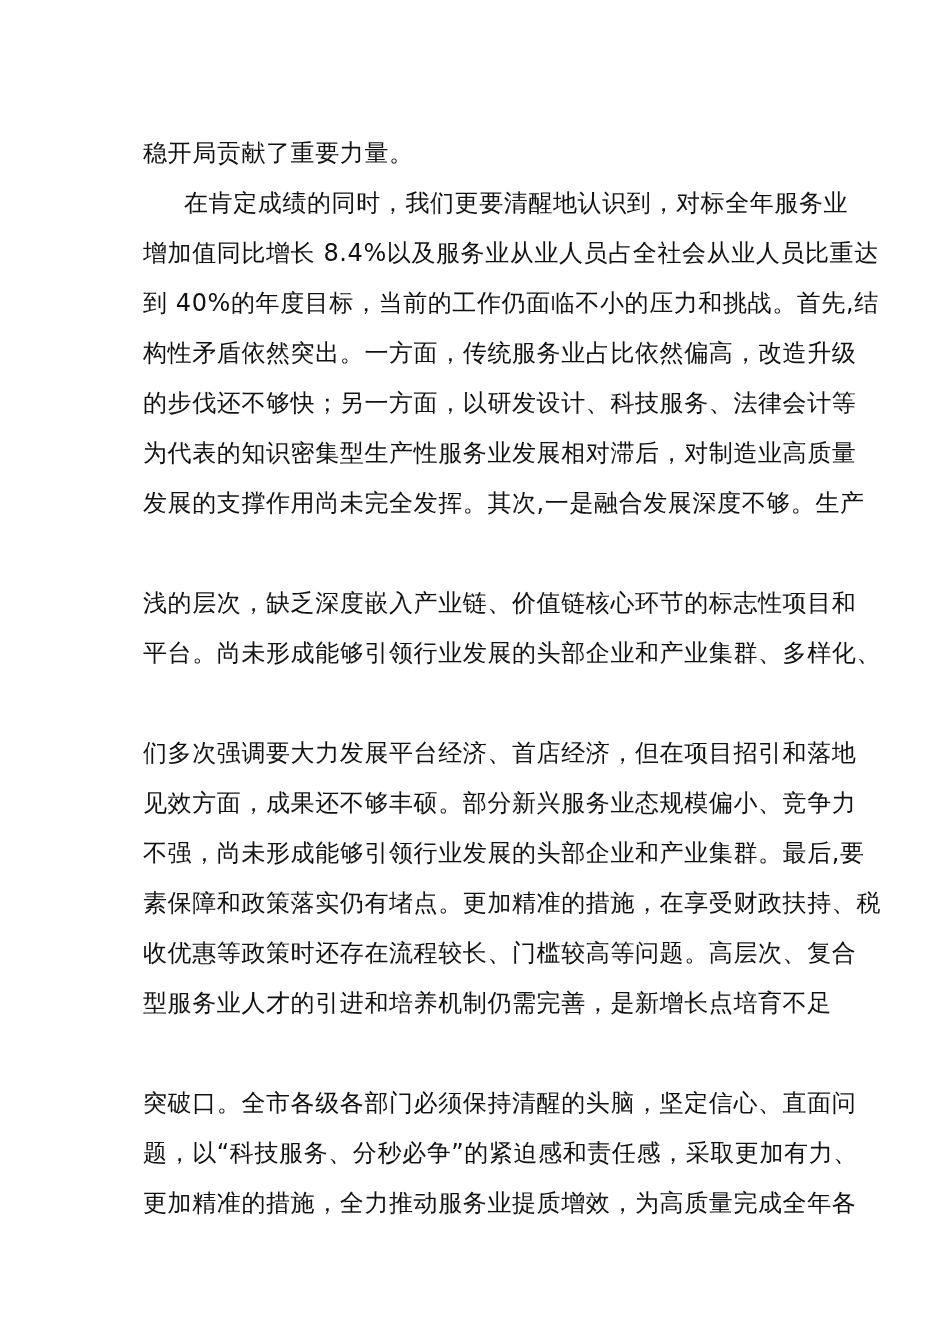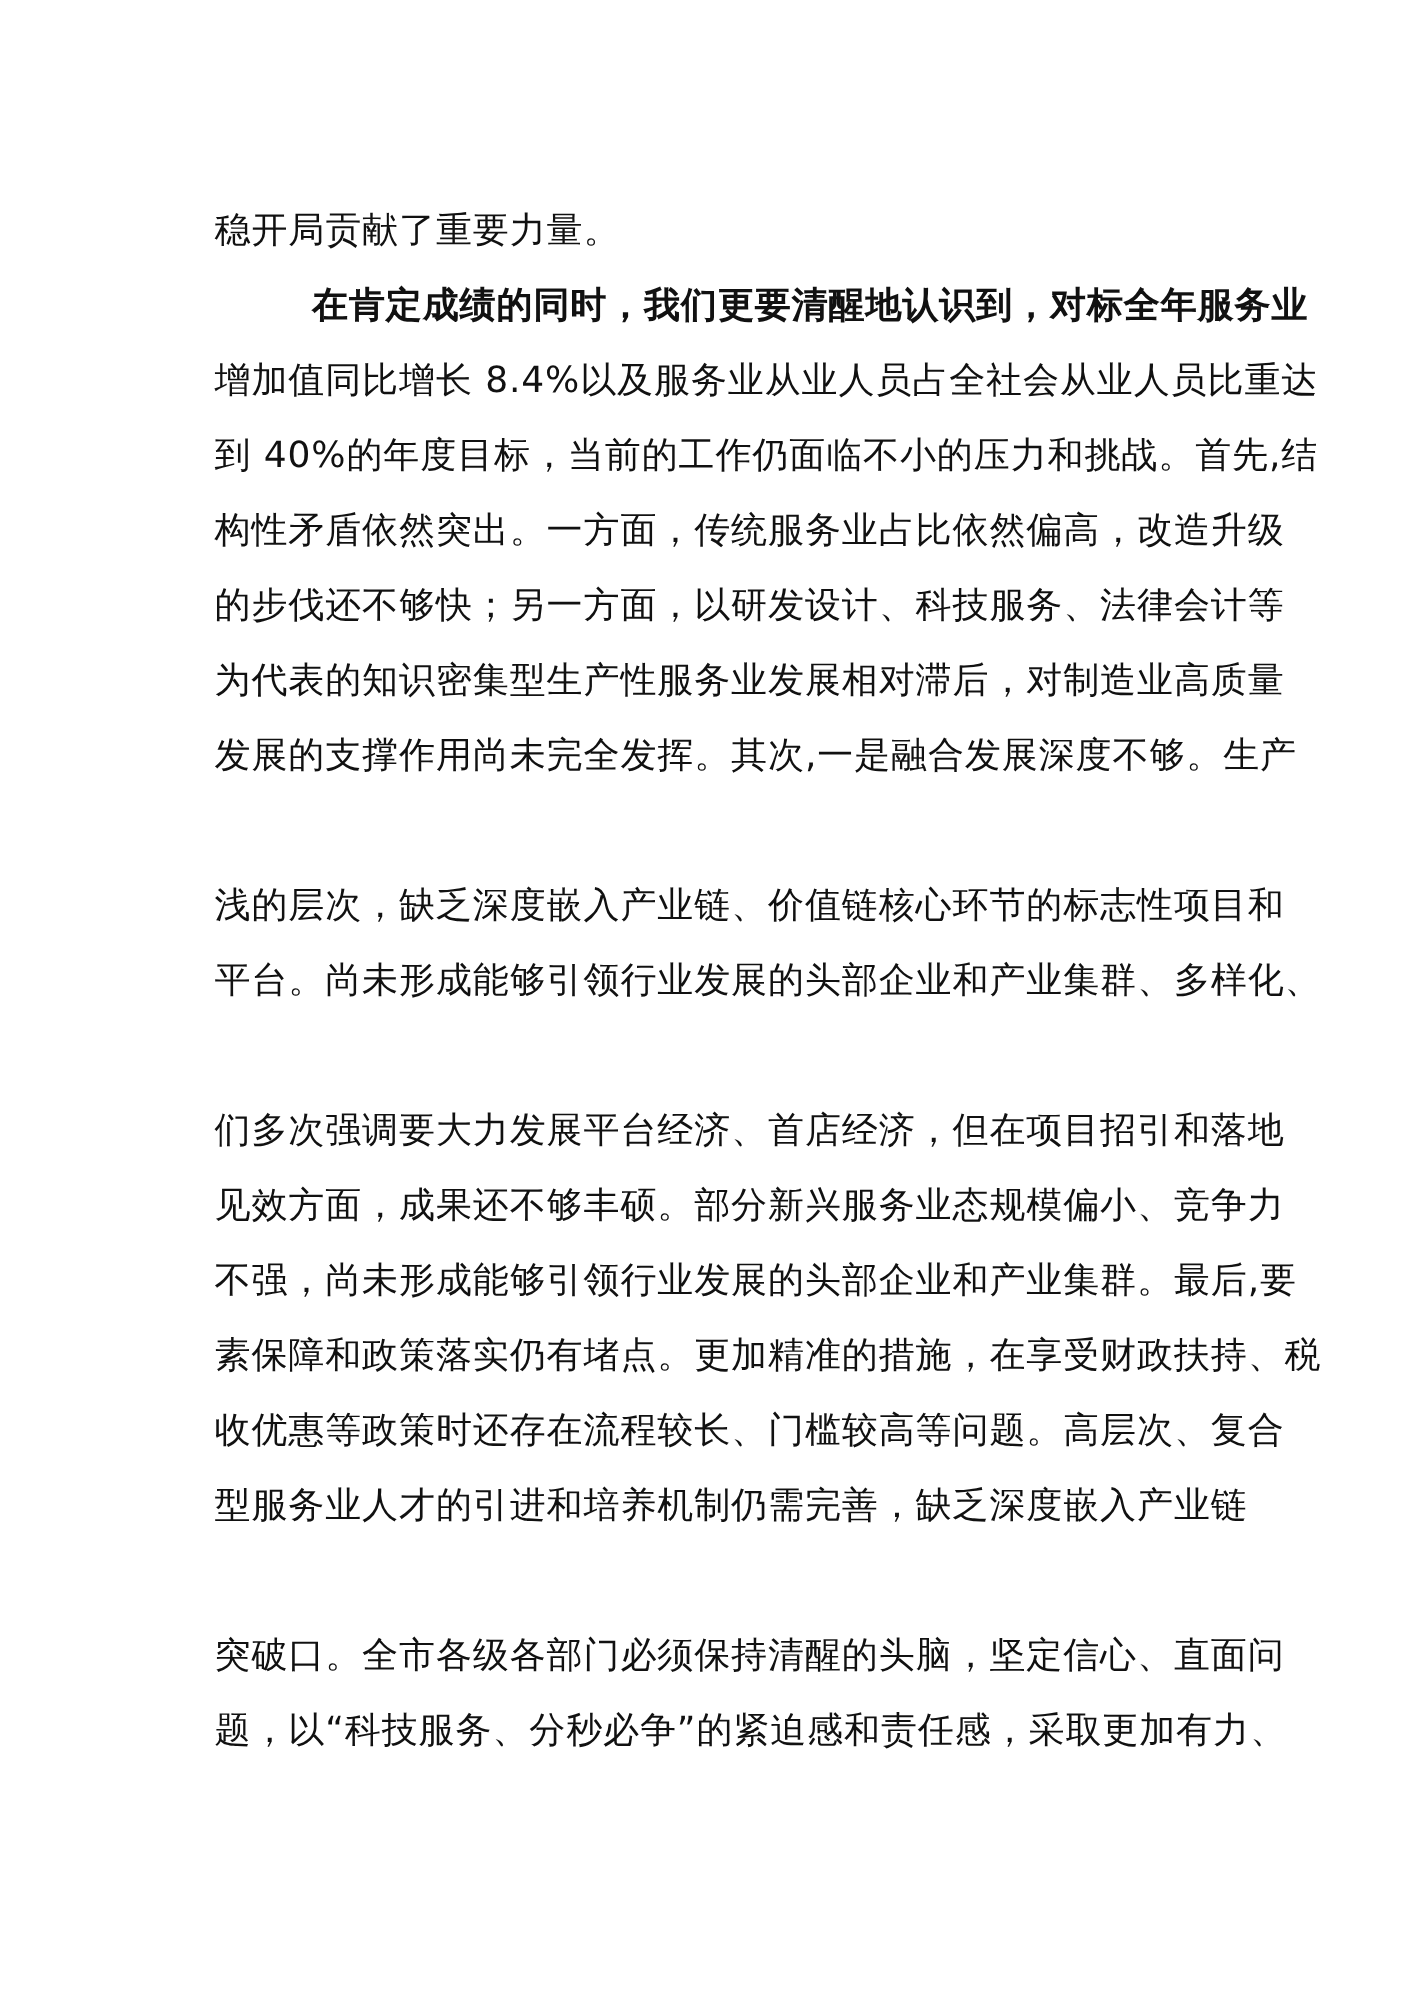--- a/index.html
+++ b/index.html
@@ -12,37 +12,38 @@
       left: 143px;
       width: 670px;
       height: 50px;
       font-family: "DejaVu Sans", sans-serif;
       font-size: 24px;
       line-height: 50px;
       color: #111111;
       white-space: nowrap;
       letter-spacing: 0.6px;
     }
-    .indent { left: 208px; font-weight: bold; }
+    .indent { left: 184px; }
   </style>
 </head>
 <body>
 
 <div class="page">
   <div class="line" style="top:128px">稳开局贡献了重要力量。</div>
   <div class="line indent" style="top:178px">在肯定成绩的同时，我们更要清醒地认识到，对标全年服务业</div>
   <div class="line" style="top:228px">增加值同比增长 8.4%以及服务业从业人员占全社会从业人员比重达</div>
   <div class="line" style="top:278px">到 40%的年度目标，当前的工作仍面临不小的压力和挑战。首先,结</div>
   <div class="line" style="top:328px">构性矛盾依然突出。一方面，传统服务业占比依然偏高，改造升级</div>
   <div class="line" style="top:378px">的步伐还不够快；另一方面，以研发设计、科技服务、法律会计等</div>
   <div class="line" style="top:428px">为代表的知识密集型生产性服务业发展相对滞后，对制造业高质量</div>
   <div class="line" style="top:478px">发展的支撑作用尚未完全发挥。其次,一是融合发展深度不够。生产</div>
   <div class="line" style="top:578px">浅的层次，缺乏深度嵌入产业链、价值链核心环节的标志性项目和</div>
   <div class="line" style="top:628px">平台。尚未形成能够引领行业发展的头部企业和产业集群、多样化、</div>
   <div class="line" style="top:728px">们多次强调要大力发展平台经济、首店经济，但在项目招引和落地</div>
   <div class="line" style="top:778px">见效方面，成果还不够丰硕。部分新兴服务业态规模偏小、竞争力</div>
   <div class="line" style="top:828px">不强，尚未形成能够引领行业发展的头部企业和产业集群。最后,要</div>
   <div class="line" style="top:878px">素保障和政策落实仍有堵点。更加精准的措施，在享受财政扶持、税</div>
   <div class="line" style="top:928px">收优惠等政策时还存在流程较长、门槛较高等问题。高层次、复合</div>
-  <div class="line" style="top:978px">型服务业人才的引进和培养机制仍需完善，缺乏深度嵌入产业链</div>
+  <div class="line" style="top:978px">型服务业人才的引进和培养机制仍需完善，是新增长点培育不足</div>
   <div class="line" style="top:1078px">突破口。全市各级各部门必须保持清醒的头脑，坚定信心、直面问</div>
   <div class="line" style="top:1128px">题，以“科技服务、分秒必争”的紧迫感和责任感，采取更加有力、</div>
+  <div class="line" style="top:1178px">更加精准的措施，全力推动服务业提质增效，为高质量完成全年各</div>
 </div>
 
 </body></html>

